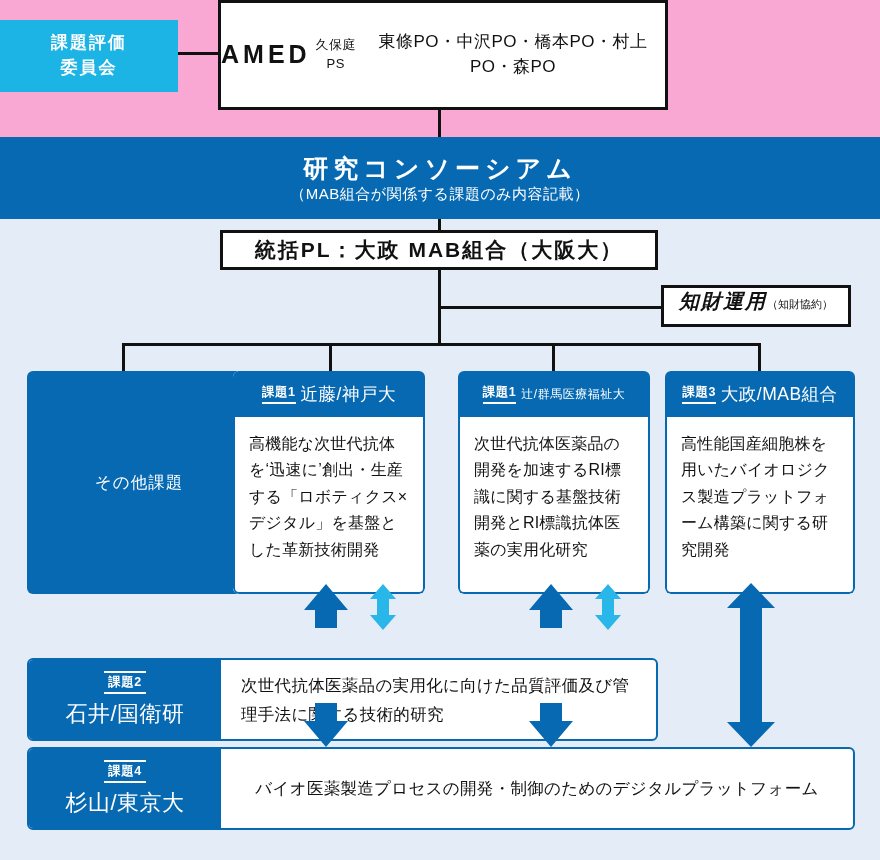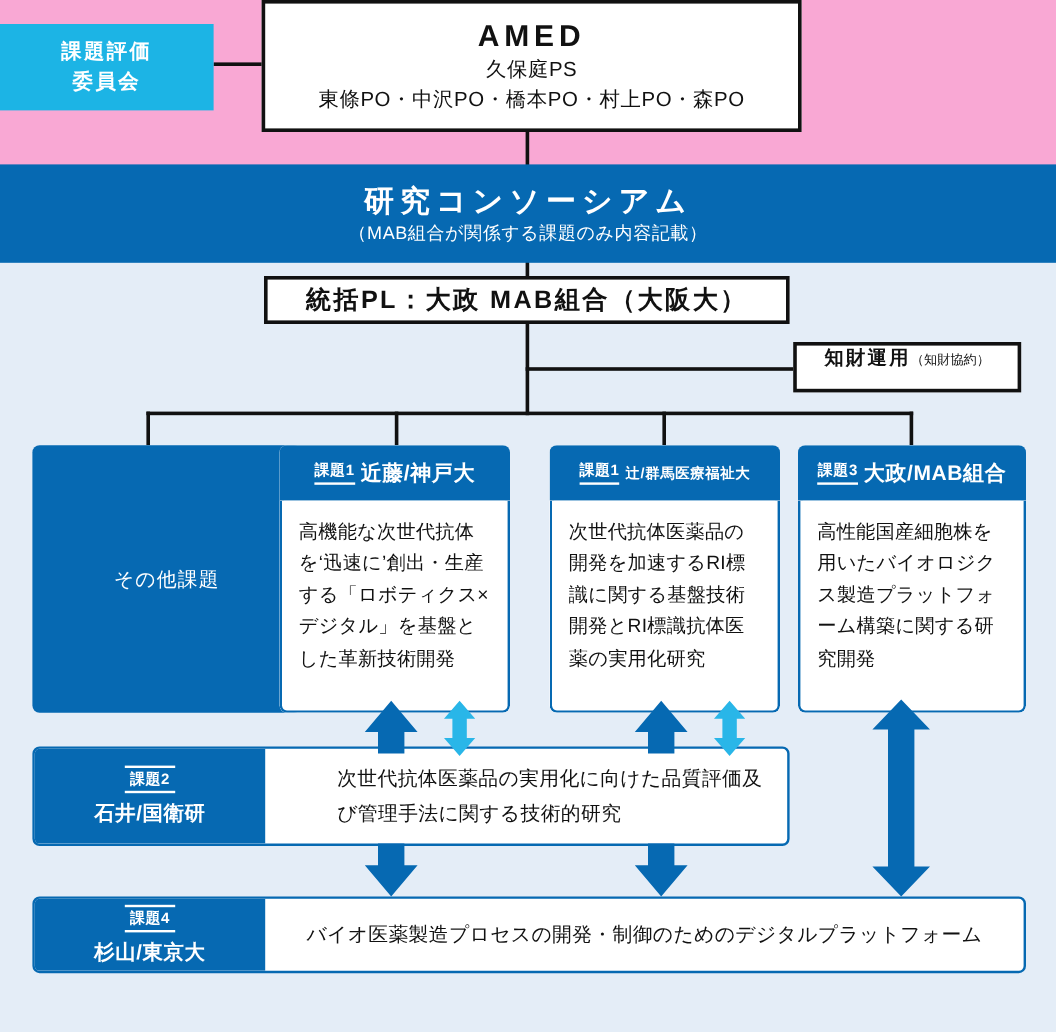--- a/index.html
+++ b/index.html
@@ -31,21 +31,22 @@
     background: #e4edf7;
   }
 
   
   .box-white-outline {
     position: absolute;
     background: #ffffff;
     border: 3px solid #111111;
     box-sizing: border-box;
     display: flex;
-    flex-direction: column;
+    flex-direction: row;
+    align-items: center;
     justify-content: center;
     text-align: center;
     color: #111111;
   }
 
   .cyan-box {
     position: absolute;
     background: #1cb4e5;
     display: flex;
     flex-direction: column;
@@ -59,21 +60,21 @@
     font-size: 17px;
   }
 
   .amed-title {
     font-size: 25px;
     font-weight: bold;
     letter-spacing: 4px;
     line-height: 1.25;
   }
   .amed-sub1 {
-    font-size: 17px;
+    font-size: 13px;
     letter-spacing: 0.5px;
     line-height: 1.45;
   }
   .amed-sub2 {
     font-size: 17px;
     letter-spacing: 0.5px;
     line-height: 1.45;
   }
 
   .consortium-bar {
@@ -105,23 +106,24 @@
     font-weight: bold;
     letter-spacing: 2px;
   }
 
   .ip-box {
     flex-direction: row;
     align-items: baseline;
     justify-content: center;
   }
   .ip-main {
-    font-size: 16px;
+    font-size: 20px;
     font-weight: bold;
     letter-spacing: 2px;
+    font-style: italic;
   }
   .ip-sub {
     font-size: 11px;
     letter-spacing: 0px;
   }
 
   
   .card {
     position: absolute;
     border-radius: 6px;
@@ -144,21 +146,21 @@
   .card-head .tag {
     font-size: 12.5px;
     font-weight: bold;
     letter-spacing: 0.5px;
     border-bottom: 2px solid #ffffff;
     padding-bottom: 1px;
     white-space: nowrap;
   }
   .card-head .who {
     font-size: 17.5px;
-    font-weight: bold;
+    font-weight: normal;
     letter-spacing: 0.5px;
     white-space: nowrap;
   }
   .card-body {
     border: 2px solid #0669b2;
     border-top: none;
     border-radius: 0 0 6px 6px;
     height: calc(100% - 46px);
     box-sizing: border-box;
     padding: 14px 14px 10px 14px;
@@ -204,22 +206,22 @@
   }
   .wide-left .tag {
     font-size: 12.5px;
     font-weight: bold;
     border-top: 2px solid #ffffff;
     border-bottom: 2px solid #ffffff;
     padding: 1px 4px;
     letter-spacing: 0.5px;
   }
   .wide-left .who {
-    font-size: 17px;
-    font-weight: bold;
+    font-size: 22px;
+    font-weight: normal;
     letter-spacing: 0.5px;
   }
   .wide-body {
     flex: 1 1 auto;
     display: flex;
     align-items: center;
     padding: 0 20px;
     font-size: 16.5px;
     line-height: 1.75;
     color: #111111;
@@ -305,29 +307,29 @@
   </div>
 
   <div class="card" style="left:665px; top:371px; width:190px; height:223px;">
     <div class="card-head">
       <span class="tag">課題3</span>
       <span class="who">大政/MAB組合</span>
     </div>
     <div class="card-body">高性能国産細胞株を用いたバイオロジクス製造プラットフォーム構築に関する研究開発</div>
   </div>
 
-  <div class="wide-row" style="left:27px; top:622px; width:631px; height:83px;gap:40px;">
+  <div class="wide-row" style="left:27px; top:658px; width:631px; height:83px;">
     <div class="wide-left" style="width:192px;">
       <span class="tag">課題2</span>
       <span class="who">石井/国衛研</span>
     </div>
     <div class="wide-body">次世代抗体医薬品の実用化に向けた品質評価及び管理手法に関する技術的研究</div>
   </div>
 
-  <div class="wide-row" style="left:27px; top:747px; width:828px; height:64px;">
+  <div class="wide-row" style="left:27px; top:747px; width:828px; height:83px;">
     <div class="wide-left" style="width:192px;">
       <span class="tag">課題4</span>
       <span class="who">杉山/東京大</span>
     </div>
     <div class="wide-body" style="justify-content:center;border-radius:28px;">バイオ医薬製造プロセスの開発・制御のためのデジタルプラットフォーム</div>
   </div>
 
   <svg id="arrow-layer" viewBox="0 0 880 860" xmlns="http://www.w3.org/2000/svg">
 
     <polygon fill="#0669b2" points="326,584 348,610 337,610 337,628 315,628 315,610 304,610"></polygon>

